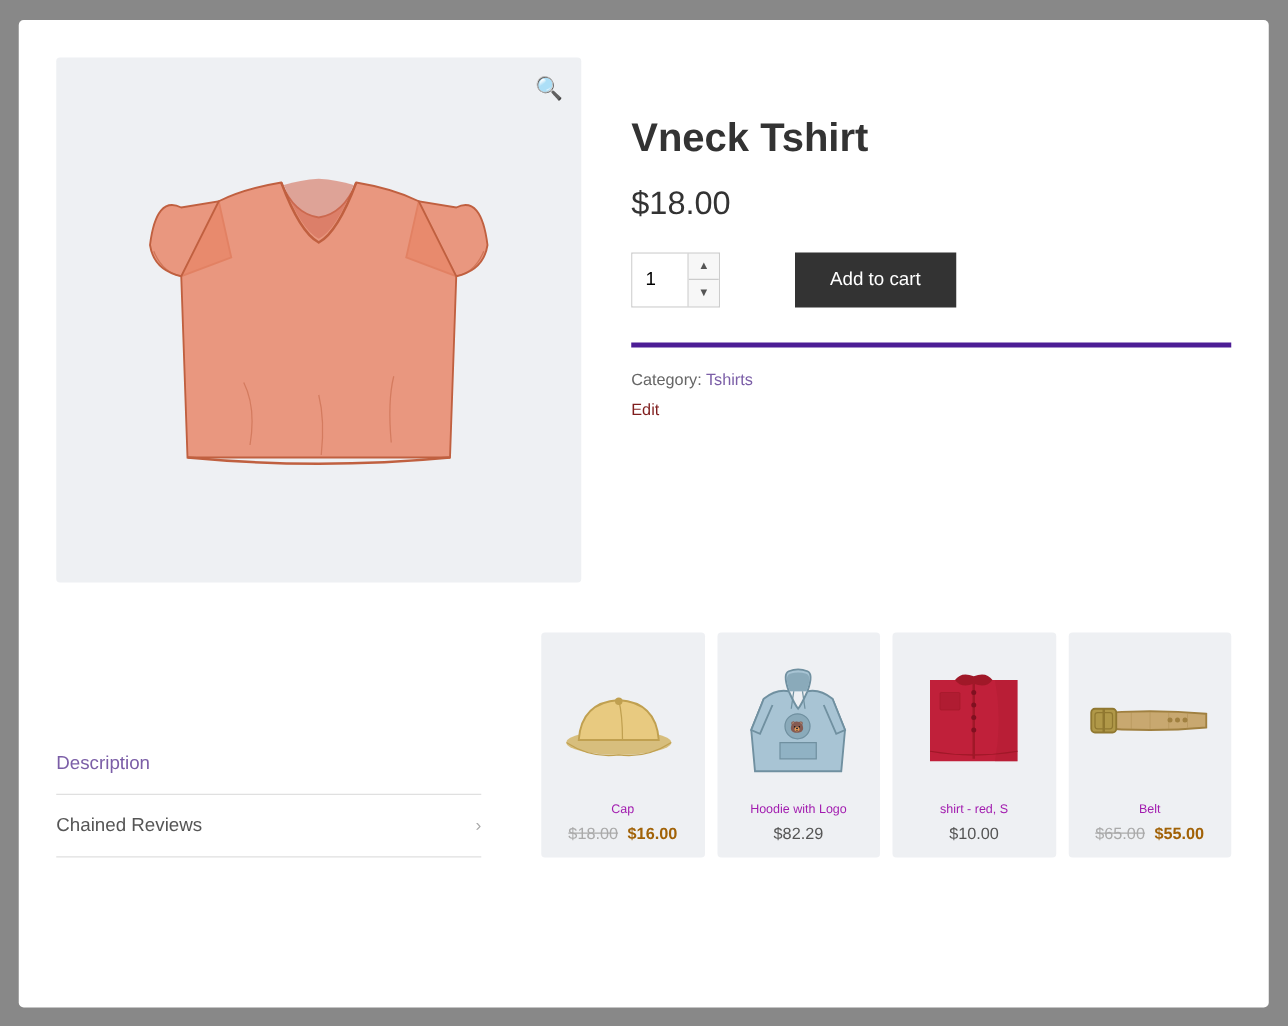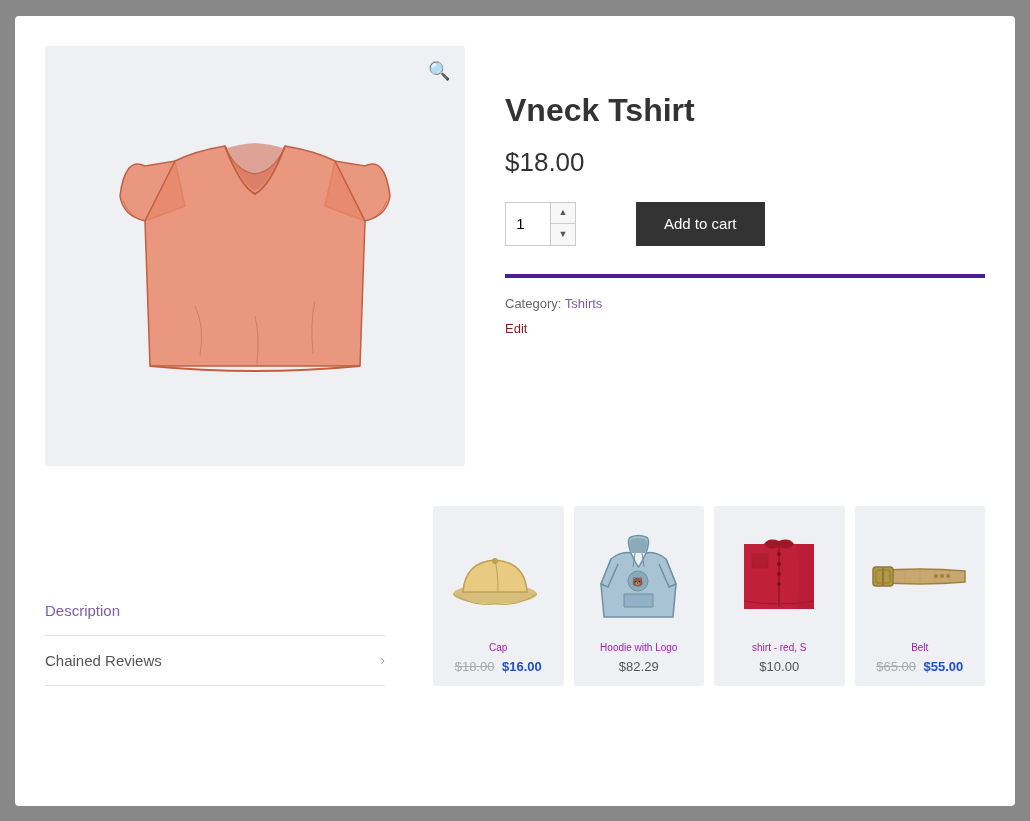--- a/index.html
+++ b/index.html
@@ -198,21 +198,21 @@
       font-size: 13px;
       color: #555;
       text-align: center;
     }
     .price-old {
       text-decoration: line-through;
       color: #aaa;
       margin-right: 4px;
     }
     .price-new {
-      color: #1d4ed8;
+      color: #a16207;
       font-weight: 600;
     }
     .price-regular {
       color: #555;
     }
   </style>
 </head>
 <body>
 
 <div class="page-wrapper">

